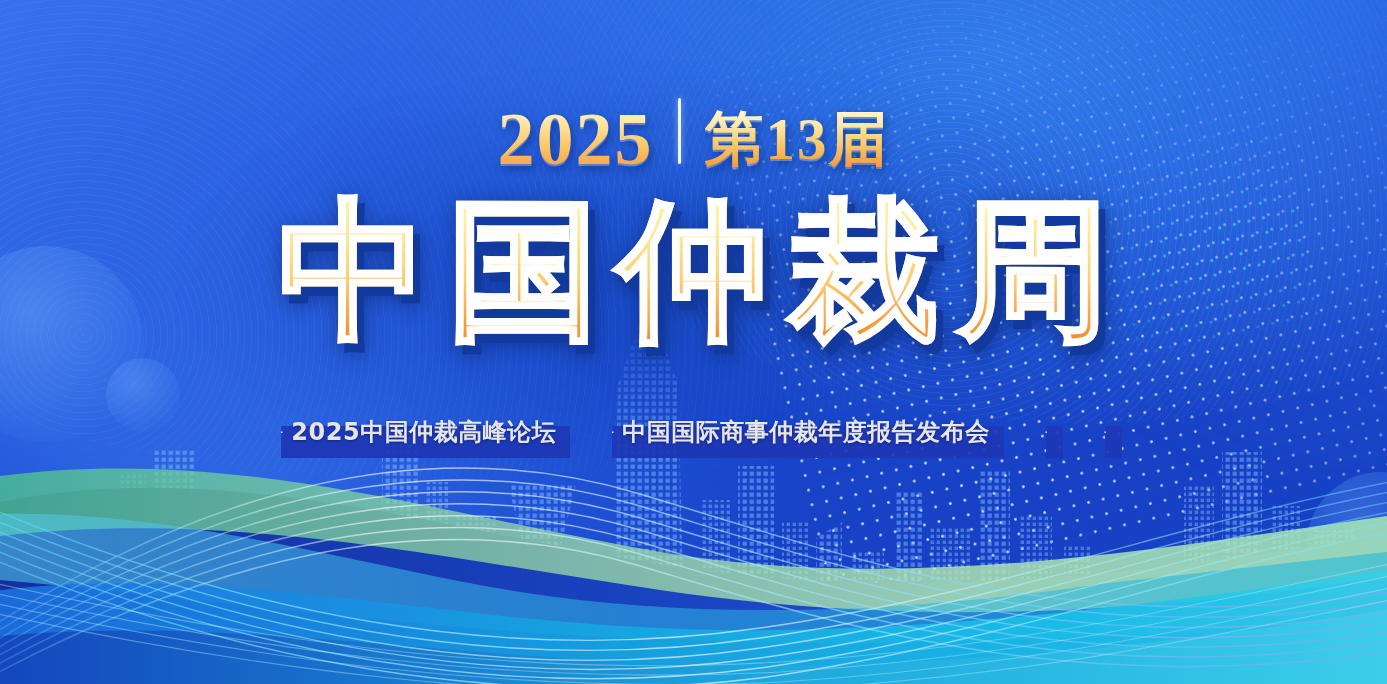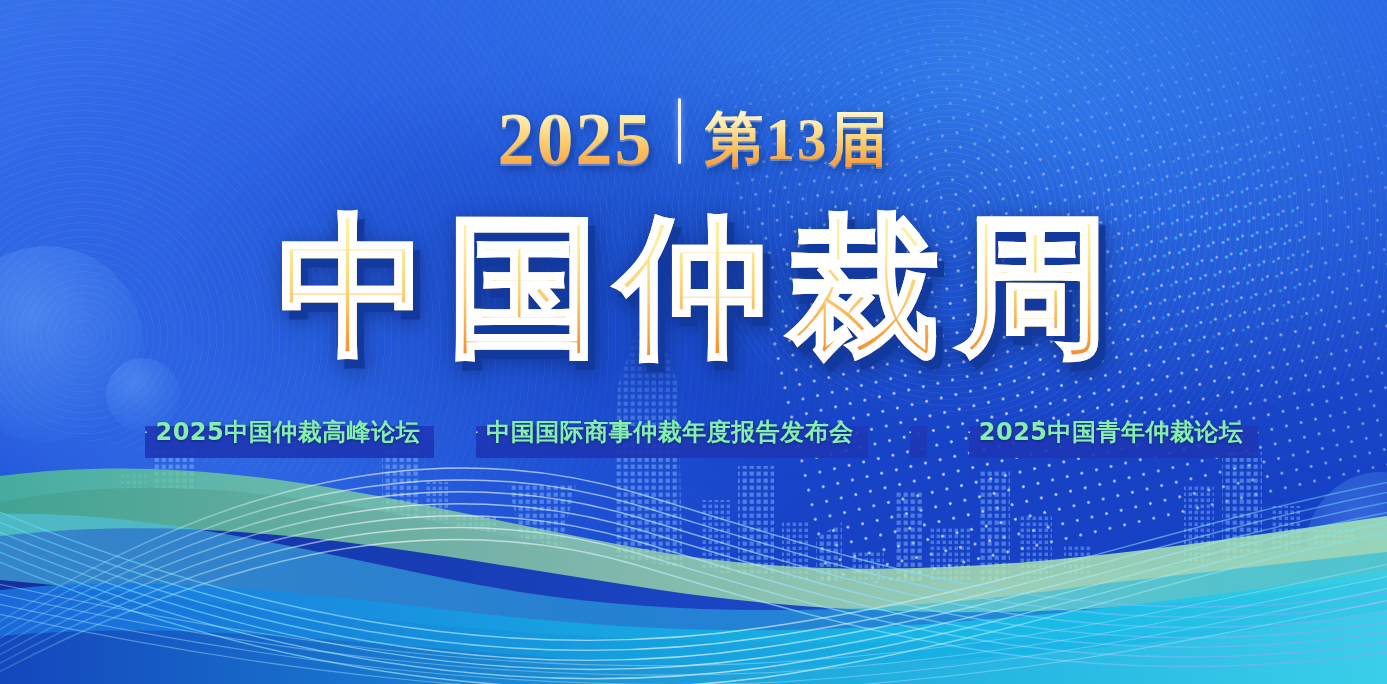--- a/index.html
+++ b/index.html
@@ -82,42 +82,42 @@
   .eyebrow-year,.eyebrow-edition{
     font-family:"Liberation Serif","DejaVu Serif",serif;font-weight:700;
     font-size:74px;line-height:1;letter-spacing:2px;
     background:linear-gradient(180deg,#fff6d2 0%,#fde9a6 26%,#fbc969 58%,#f5963a 100%);
     -webkit-background-clip:text;background-clip:text;color:transparent;
     filter:drop-shadow(0 2px 0 rgba(255,255,255,.30)) drop-shadow(2px 4px 5px rgba(6,32,104,.55));
     white-space:nowrap;margin-top:16px;}
   .eyebrow-edition{font-size:59px;}
   .eyebrow-divider{width:3px;height:66px;margin:0 24px;background:#eef4ff;
     box-shadow:0 0 6px rgba(255,255,255,.55);border-radius:2px;}
-  .title{position:absolute;left:0;right:0;top:192px;height:190px;
+  .title{position:absolute;left:0;right:0;top:176px;height:190px;
     display:flex;align-items:center;justify-content:center;}
   .title-text{
     font-family:"DejaVu Sans","Liberation Sans",sans-serif;font-weight:700;
     font-size:152px;line-height:1;letter-spacing:18px;text-indent:18px;
     white-space:nowrap;position:relative;
     background:linear-gradient(180deg,#fdf3ae 0%,#fcec9b 22%,#fbcd72 56%,#f79a3a 86%,#f3872b 100%);
     -webkit-background-clip:text;background-clip:text;color:transparent;
     -webkit-text-stroke:3px #ffffff;
     paint-order:stroke fill;
     filter:drop-shadow(7px 9px 0 #123a9e) drop-shadow(0 3px 10px rgba(5,26,90,.45));}
   .subbar{position:absolute;left:0;right:0;top:406px;height:52px;
     display:flex;align-items:center;justify-content:center;}
   .sub-item{position:relative;display:flex;align-items:center;gap:7px;
     padding:0 14px;height:52px;}
   .sub-item .plate{position:absolute;left:16px;right:0;top:20px;height:32px;
     background:linear-gradient(180deg,#1f38b8,#1d36b4);opacity:.92;}
   .sub-dot{position:relative;z-index:2;color:#bfe9ff;font-size:15px;line-height:1;
     transform:translateY(-2px);}
   .sub-label{position:relative;z-index:2;white-space:nowrap;
     font-family:"DejaVu Sans","Liberation Sans",sans-serif;font-weight:700;
-    font-size:24px;letter-spacing:.5px;color:#86efac;
+    font-size:24px;letter-spacing:.5px;color:#e5e5e5;
     text-shadow:0 1px 3px rgba(4,22,80,.55);}
   .sub-gap{width:26px;height:1px;}
 </style>
 </head>
 <body>
 
 <div class="banner">
 
   <div class="bg-base"></div>
   <div class="bg-sweep-a"></div>
@@ -301,18 +301,17 @@
 
       <div class="sub-item">
         <span class="plate"></span>
         <span class="sub-dot">·</span>
       </div>
       <div class="sub-gap"></div>
 
       <div class="sub-item">
         <span class="plate"></span>
         <span class="sub-dot">·</span>
-        <span class="sub-label">2025中国青年仲裁论坛</span>
       </div>
 
     </div>
   </div>
 </div>
 
 </body></html>

